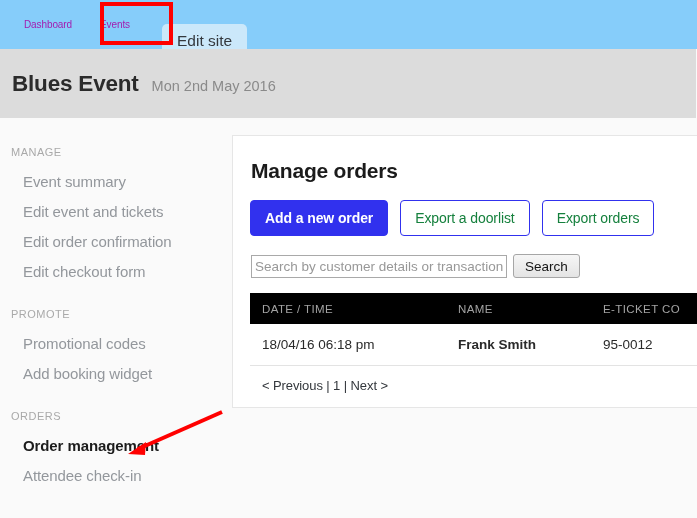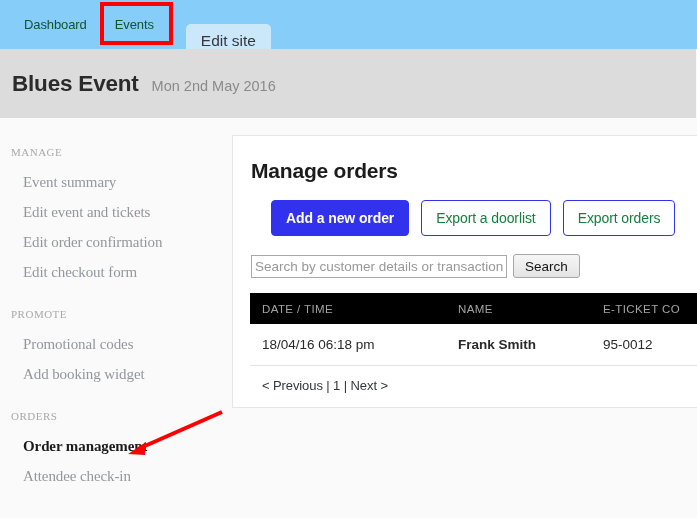--- a/index.html
+++ b/index.html
@@ -21,22 +21,22 @@
     position: absolute;
     left: 0; top: 0;
     width: 697px;
     height: 49px;
     background: #86cdfa;
     display: flex;
     align-items: center;
     padding-left: 10px;
   }
   .nav-item {
-    font-size: 13px;
-    color: #14532d;
+    font-size: 10px;
+    color: #a21caf;
     padding: 6px 14px;
     white-space: nowrap;
     letter-spacing: -0.1px;
   }
   .nav-btn {
     font-size: 15.5px;
     color: #34383d;
     background: #cbe8fa;
     border-radius: 5px;
     padding: 8px 15px;
@@ -96,21 +96,21 @@
     width: 232px;
     padding-top: 28px;
   }
   .side-section {
     font-size: 11px;
     color: #a9a9a9;
     letter-spacing: 0.5px;
     padding-left: 11px;
     margin-bottom: 9px;
   }
-  .side-group { margin-bottom: 21px; font-family: Liberation Serif, serif; }
+  .side-group { margin-bottom: 21px; }
   .side-item {
     font-size: 15px;
     color: #93979c;
     padding: 4px 0 4px 23px;
     letter-spacing: -0.1px;
     line-height: 22px;
   }
   .side-item.active {
     color: #1c1c1c;
     font-weight: bold;
@@ -149,21 +149,20 @@
     display: flex;
     align-items: center;
     margin-top: 17px;
   }
   .btn {
     font-size: 14px;
     border-radius: 4px;
     padding: 9px 14px;
     white-space: nowrap;
     letter-spacing: -0.1px;
-    margin-left: 21px;
   }
   .btn-primary {
     background: #3131ee;
     color: #ffffff;
     border: 1px solid #3131ee;
     font-weight: bold;
   }
   .btn-outline {
     background: #ffffff;
     color: #15803d;

